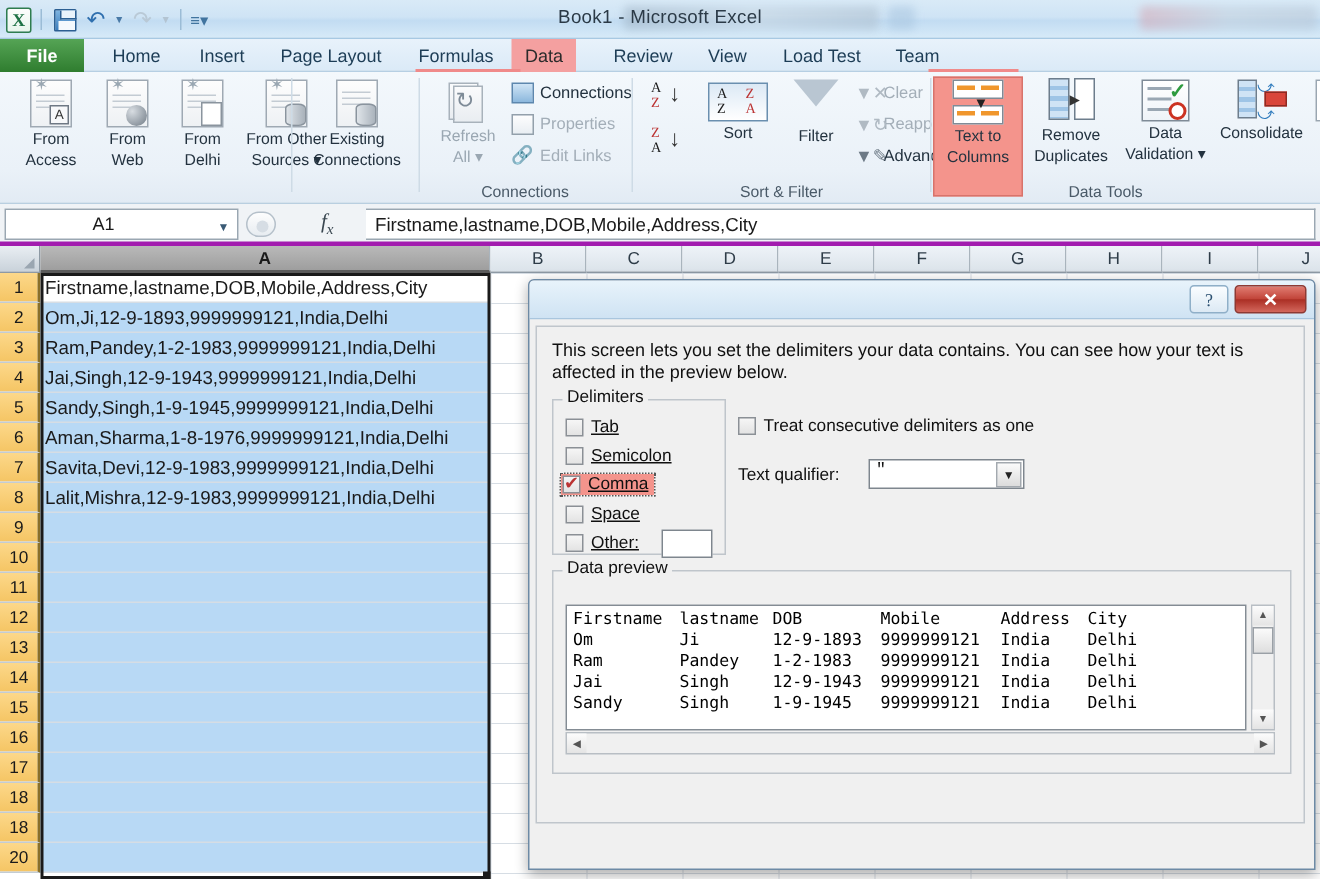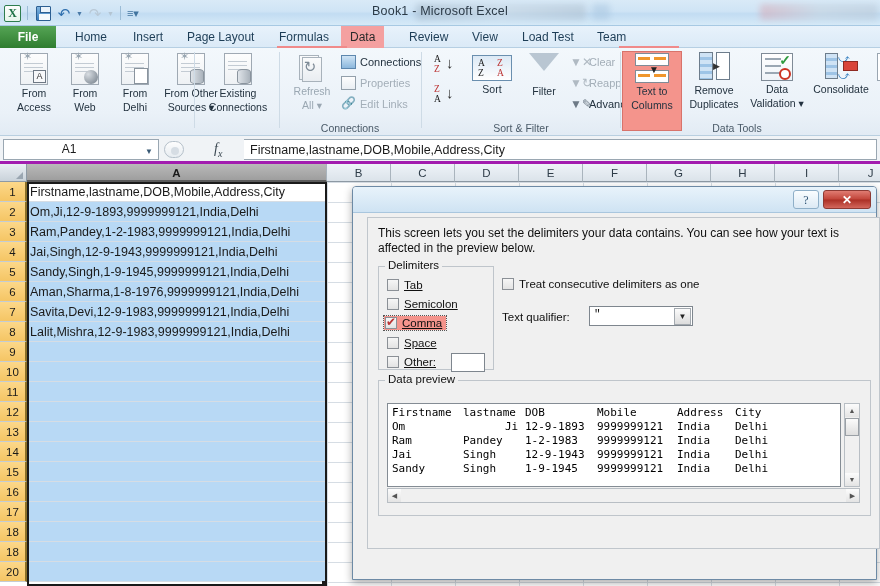--- a/index.html
+++ b/index.html
@@ -150,21 +150,21 @@
             border-bottom:1px solid #a9c6de; border-radius:3px 3px 0 0; }
   .dlg-title { position:absolute; left:8px; top:5px; font-size:12.5px; color:#17364f;}
   .dlg-help { position:absolute; right:57px; top:3px; width:26px; height:19px;
               border:1px solid #8fafc8; border-radius:3px;
               background:linear-gradient(to bottom,#fafdff,#dce9f4);
               text-align:center; line-height:18px; font-size:12px; color:#2a4f70; font-family:"Liberation Serif",serif;}
   .dlg-close { position:absolute; right:5px; top:3px; width:48px; height:19px;
                border:1px solid #8d3a34; border-radius:3px;
                background:linear-gradient(to bottom,#e07c72 0%,#c2453a 48%,#ab2f25 52%,#d3675c 100%);
                color:#fff; text-align:center; line-height:18px; font-size:12px; font-weight:bold;}
-  .dlg-body { position:absolute; left:14px; top:30px; width:513px; height:332px;
+  .dlg-body { position:absolute; left:4px; top:30px; width:513px; height:332px;
               background:#f0f0f0; border:1px solid #c0c6cc; }
   .dlg-desc { position:absolute; left:10px; top:8px; width:490px; font-size:12px; line-height:15px; color:#101010;}
 
   .gbox { position:absolute; border:1px solid #bfc5cb; }
   .gbox-lg { position:absolute; background:#f0f0f0; padding:0 3px; font-size:11.5px; color:#101010; top:-8px; left:6px;}
 
   .cbrow { position:absolute; display:flex; align-items:center; gap:5px; font-size:11.5px; color:#101010; }
   .cb { width:12px; height:12px; border:1px solid #8b9096; background:linear-gradient(to bottom,#f6f6f6,#e3e3e3); position:relative;}
   .cb.checked::after { content:"✔"; position:absolute; left:0px; top:-3px; font-size:12px; color:#b33; }
   .cbrow.hl { background:#f4948c; padding:1px 4px 1px 1px; outline:1px dotted #555; }
@@ -556,21 +556,21 @@
             <div class="pcol" style="left:343px;width:110px;border-right:none;"></div>
 
             <div class="pcell" style="left:2px;top:0px;">Firstname</div>
             <div class="pcell" style="left:73px;top:0px;">lastname</div>
             <div class="pcell" style="left:135px;top:0px;">DOB</div>
             <div class="pcell" style="left:207px;top:0px;">Mobile</div>
             <div class="pcell" style="left:287px;top:0px;">Address</div>
             <div class="pcell" style="left:345px;top:0px;">City</div>
 
             <div class="pcell" style="left:2px;top:14px;">Om</div>
-            <div class="pcell" style="left:73px;top:14px;margin-left:42px;">Ji</div>
+            <div class="pcell" style="left:73px;top:14px;">Ji</div>
             <div class="pcell" style="left:135px;top:14px;">12-9-1893</div>
             <div class="pcell" style="left:207px;top:14px;">9999999121</div>
             <div class="pcell" style="left:287px;top:14px;">India</div>
             <div class="pcell" style="left:345px;top:14px;">Delhi</div>
 
             <div class="pcell" style="left:2px;top:28px;">Ram</div>
             <div class="pcell" style="left:73px;top:28px;">Pandey</div>
             <div class="pcell" style="left:135px;top:28px;">1-2-1983</div>
             <div class="pcell" style="left:207px;top:28px;">9999999121</div>
             <div class="pcell" style="left:287px;top:28px;">India</div>

